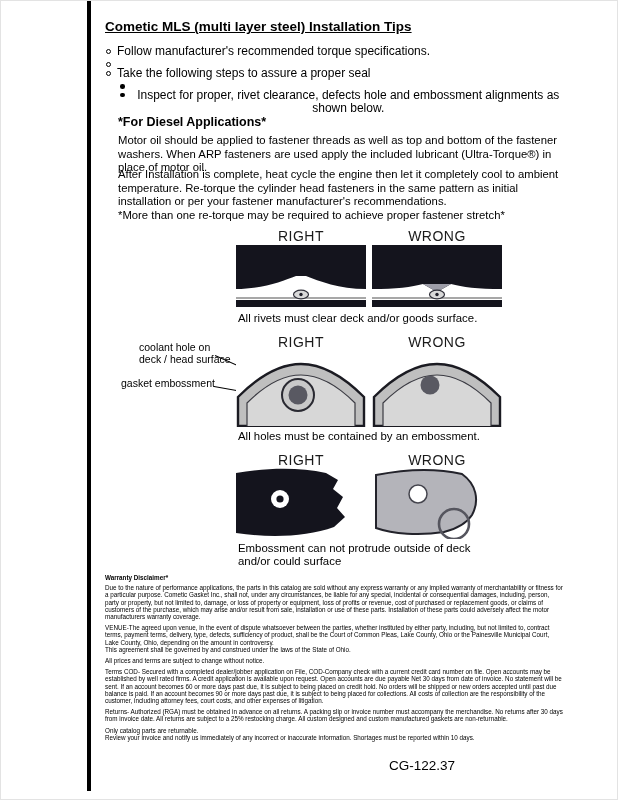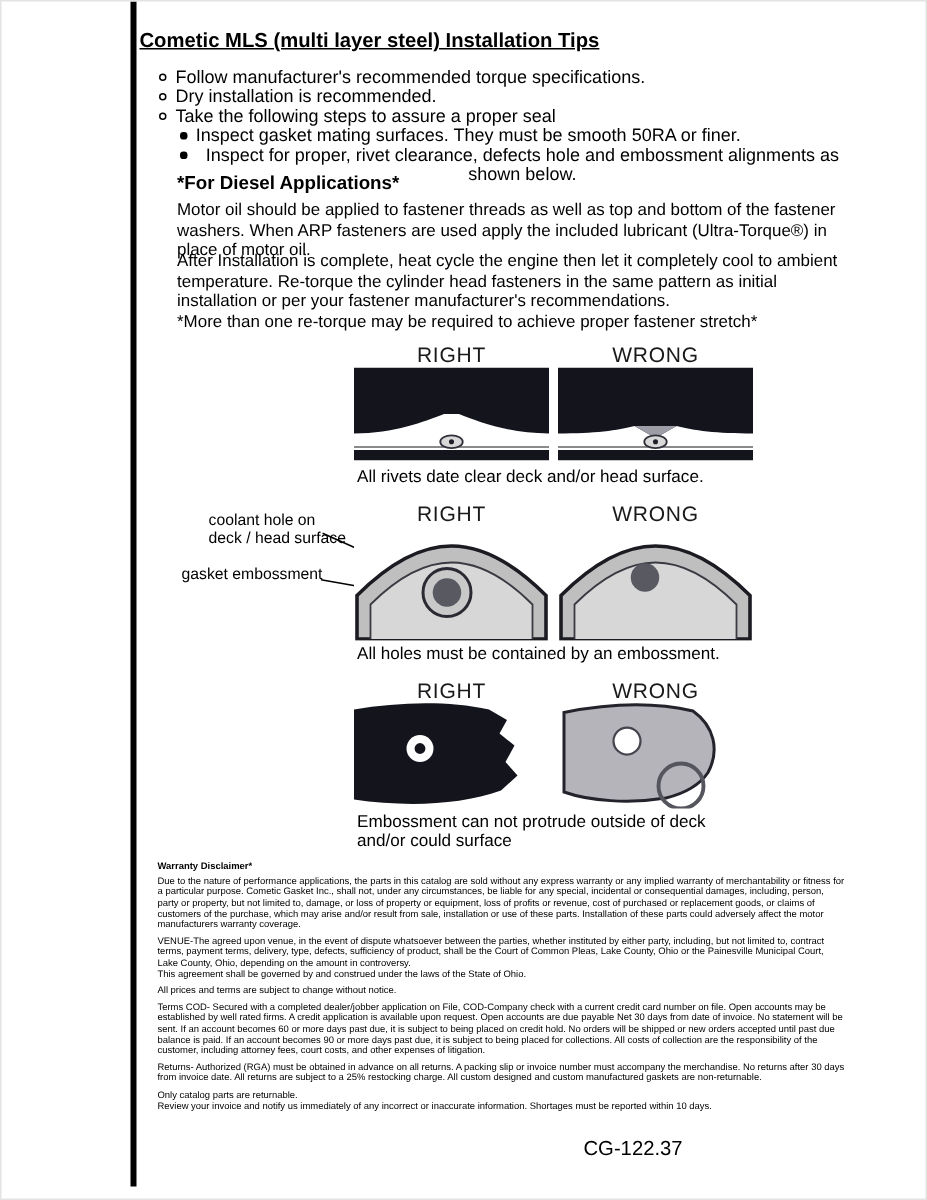--- a/index.html
+++ b/index.html
@@ -5,21 +5,21 @@
   * { margin:0; padding:0; box-sizing:border-box; }
   html,body { background:#f2f2f2; }
   .page {
     position:relative; width:618px; height:800px; margin:0 auto;
     background:#ffffff; border:1px solid #e3e3e3; overflow:hidden;
     font-family:"Liberation Sans", sans-serif; color:#111;
   }
   .vbar { position:absolute; left:86px; top:0; width:4px; height:790px; background:#000; }
 
   .title {
-    position:absolute; left:92px; top:18px;
+    position:absolute; left:104px; top:18px;
     font-size:13.5px; font-weight:bold; text-decoration:underline; color:#000;
   }
 
   .tips { position:absolute; left:105px; top:44px; width:460px; font-size:12px; line-height:13px; color:#000;text-align:center; }
   .tipline { display:flex; align-items:flex-start; }
   .tipline.lvl2 { margin-left:14px; }
   .mk { flex:0 0 auto; display:inline-block; margin:4px 6px 0 0; }
   .mk.open { width:5px; height:5px; border:1px solid #000; border-radius:50%; }
   .mk.fill { width:4.5px; height:4.5px; background:#000; border-radius:50%; }
 
@@ -68,29 +68,27 @@
 
   <div class="title">Cometic MLS (multi layer steel) Installation Tips</div>
 
   <div class="tips">
     <div class="tipline lvl1">
       <span class="mk open"></span>
       <span>Follow manufacturer's recommended torque specifications.</span>
     </div>
     <div class="tipline lvl1">
       <span class="mk open"></span>
-      <span>Dry installation is recommended.</span>
     </div>
     <div class="tipline lvl1">
       <span class="mk open"></span>
       <span>Take the following steps to assure a proper seal</span>
     </div>
     <div class="tipline lvl2">
       <span class="mk fill"></span>
-      <span>Inspect gasket mating surfaces.  They must be smooth 50RA or finer.</span>
     </div>
     <div class="tipline lvl2">
       <span class="mk fill"></span>
       <span>Inspect for proper, rivet clearance, defects hole and embossment alignments as shown below.</span>
     </div>
   </div>
 
   <div class="heading">*For Diesel Applications*</div>
   <div class="para p1">Motor oil should be applied to fastener threads as well as top and bottom of the fastener washers. When ARP fasteners are used apply the included lubricant (Ultra-Torque®) in place of motor oil.</div>
   <div class="para p3">*More than one re-torque may be required to achieve proper fastener stretch*</div>
@@ -113,21 +111,21 @@
     <svg width="130" height="62" viewBox="0 0 130 62">
       <rect width="130" height="62" fill="#ffffff"></rect>
       <path d="M0,0 H130 V44 C106,44 90,42 79,39 L65,47 L51,39 C40,42 24,44 0,44 Z" fill="#14141d"></path>
       <polygon points="51,39 79,39 65,47" fill="#9d9da8"></polygon>
       <rect y="55" width="130" height="7" fill="#14141d"></rect>
       <line x1="0" y1="53" x2="130" y2="53" stroke="#8a8a8a" stroke-width="1.4"></line>
       <ellipse cx="65" cy="49.5" rx="7.5" ry="4.3" fill="#d9d9d9" stroke="#30303a" stroke-width="1.2"></ellipse>
       <circle cx="65" cy="49.5" r="1.7" fill="#20202a"></circle>
     </svg>
   </div>
-  <div class="dg-cap cap1">All rivets date clear deck and/or head surface.</div>
+  <div class="dg-cap cap1">All rivets must clear deck and/or goods surface.</div>
 
   <div class="dg-head h-r2">RIGHT</div>
   <div class="dg-head h-w2">WRONG</div>
 
   <div class="lbl lbl-coolant prelines">coolant hole on
 deck / head surface</div>
   <div class="lbl lbl-emboss">gasket embossment</div>
   <div class="lead lead1"></div>
   <div class="lead lead2"></div>
 

